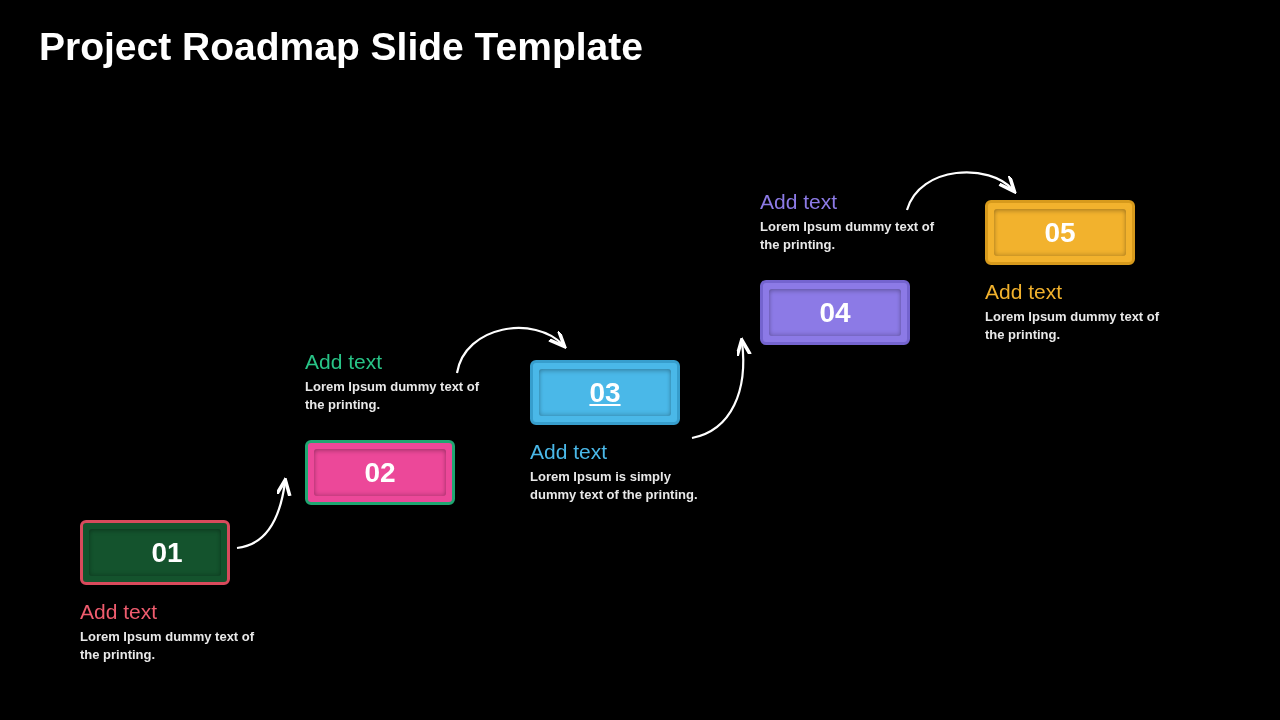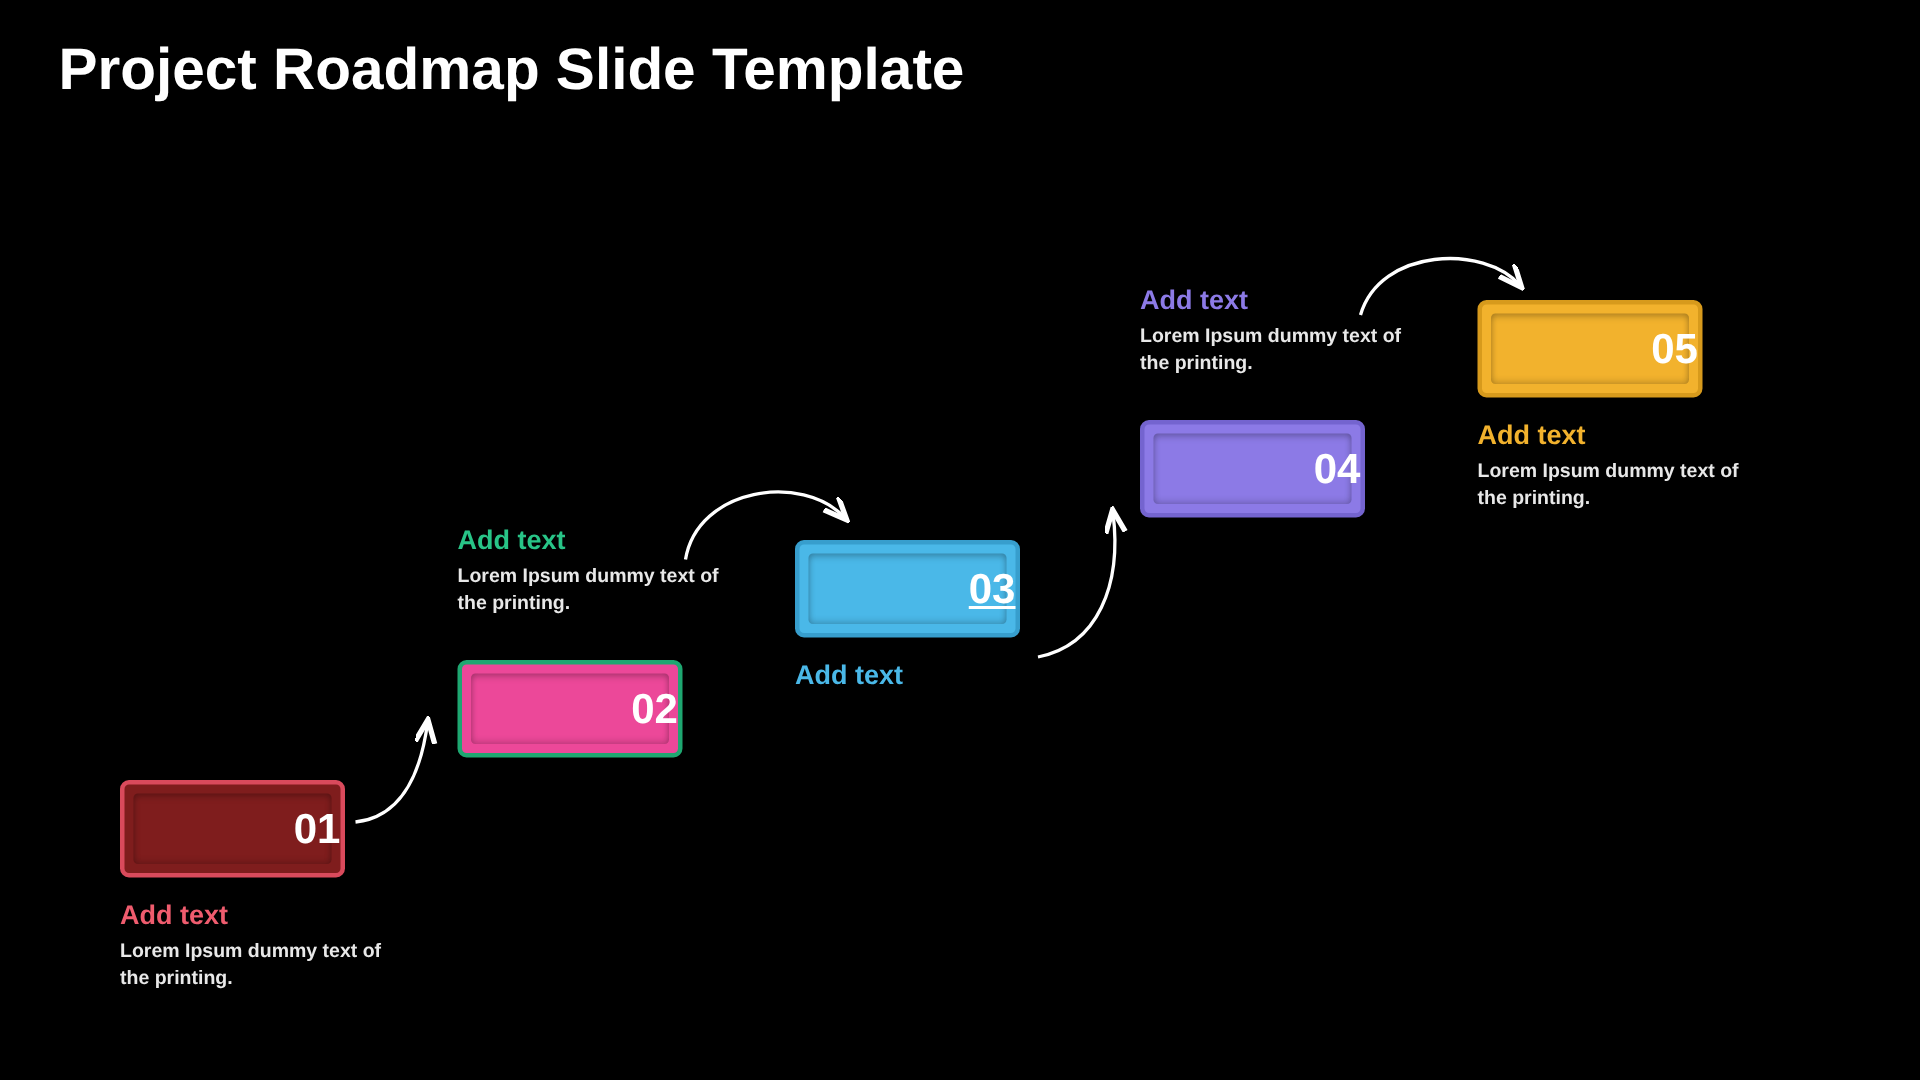--- a/index.html
+++ b/index.html
@@ -22,47 +22,47 @@
     font-weight: 700;
     margin-left: 39px;
   }
   .step-block {
     position: absolute;
     width: 150px;
     height: 65px;
     border-radius: 6px;
     display: flex;
     align-items: center;
-    justify-content: flex-end;
+    justify-content: center;
     color: #fff;
     font-size: 28px;
     font-weight: 700;
   }
   .step-block::before {
     content: "";
     position: absolute;
     inset: 6px;
     border-radius: 3px;
     box-shadow: inset 0 2px 4px rgba(0,0,0,0.25), inset 0 -2px 4px rgba(0,0,0,0.15);
   }
   .step-block .num { position: relative; z-index: 1; }
 
   
-  .b1 { left: 80px;  top: 520px; background: #7f1d1d; border: 3px solid #d94a5c; padding-left: 24px; }
+  .b1 { left: 80px;  top: 520px; background: #14532d; border: 3px solid #d94a5c; padding-left: 24px; }
   .b2 { left: 305px; top: 440px; background: #ec4899; border: 3px solid #1ea771; }
   .b3 { left: 530px; top: 360px; background: #4ab8e8; border: 3px solid #379ecd; text-decoration: underline; }
   .b4 { left: 760px; top: 280px; background: #8c7ae6; border: 3px solid #7464cf; }
   .b5 { left: 985px; top: 200px; background: #f2b22d; border: 3px solid #d79a1c; }
 
   .lbl {
     position: absolute;
     color: #fff;
     width: 190px;
   }
-  .lbl .heading { font-size: 18px; font-weight: 700; margin-bottom: 4px; }
+  .lbl .heading { font-size: 21px; font-weight: 400; margin-bottom: 4px; }
   .lbl .body    { font-size: 13px; line-height: 1.35; color: #e8e8e8; font-weight: bold; }
 
   .l1 { left: 80px;  top: 600px; } .l1 .heading { color: #ef5c6e; }
   .l2 { left: 305px; top: 350px; } .l2 .heading { color: #28c487; }
   .l3 { left: 530px; top: 440px; } .l3 .heading { color: #4ab8e8; }
   .l4 { left: 760px; top: 190px; } .l4 .heading { color: #8c7ae6; }
   .l5 { left: 985px; top: 280px; } .l5 .heading { color: #f2b22d; }
 
   .arrow {
     position: absolute;
@@ -95,20 +95,21 @@
 <div class="lbl l1">
   <div class="heading">Add text</div>
   <div class="body">Lorem Ipsum dummy text of the printing.</div>
 </div>
 <div class="lbl l2">
   <div class="heading">Add text</div>
   <div class="body">Lorem Ipsum dummy text of the printing.</div>
 </div>
 <div class="lbl l3">
   <div class="heading">Add text</div>
+  <div class="body">Lorem Ipsum is simply dummy text of the printing.</div>
 </div>
 <div class="lbl l4">
   <div class="heading">Add text</div>
   <div class="body">Lorem Ipsum dummy text of the printing.</div>
 </div>
 <div class="lbl l5">
   <div class="heading">Add text</div>
   <div class="body">Lorem Ipsum dummy text of the printing.</div>
 </div>
 

